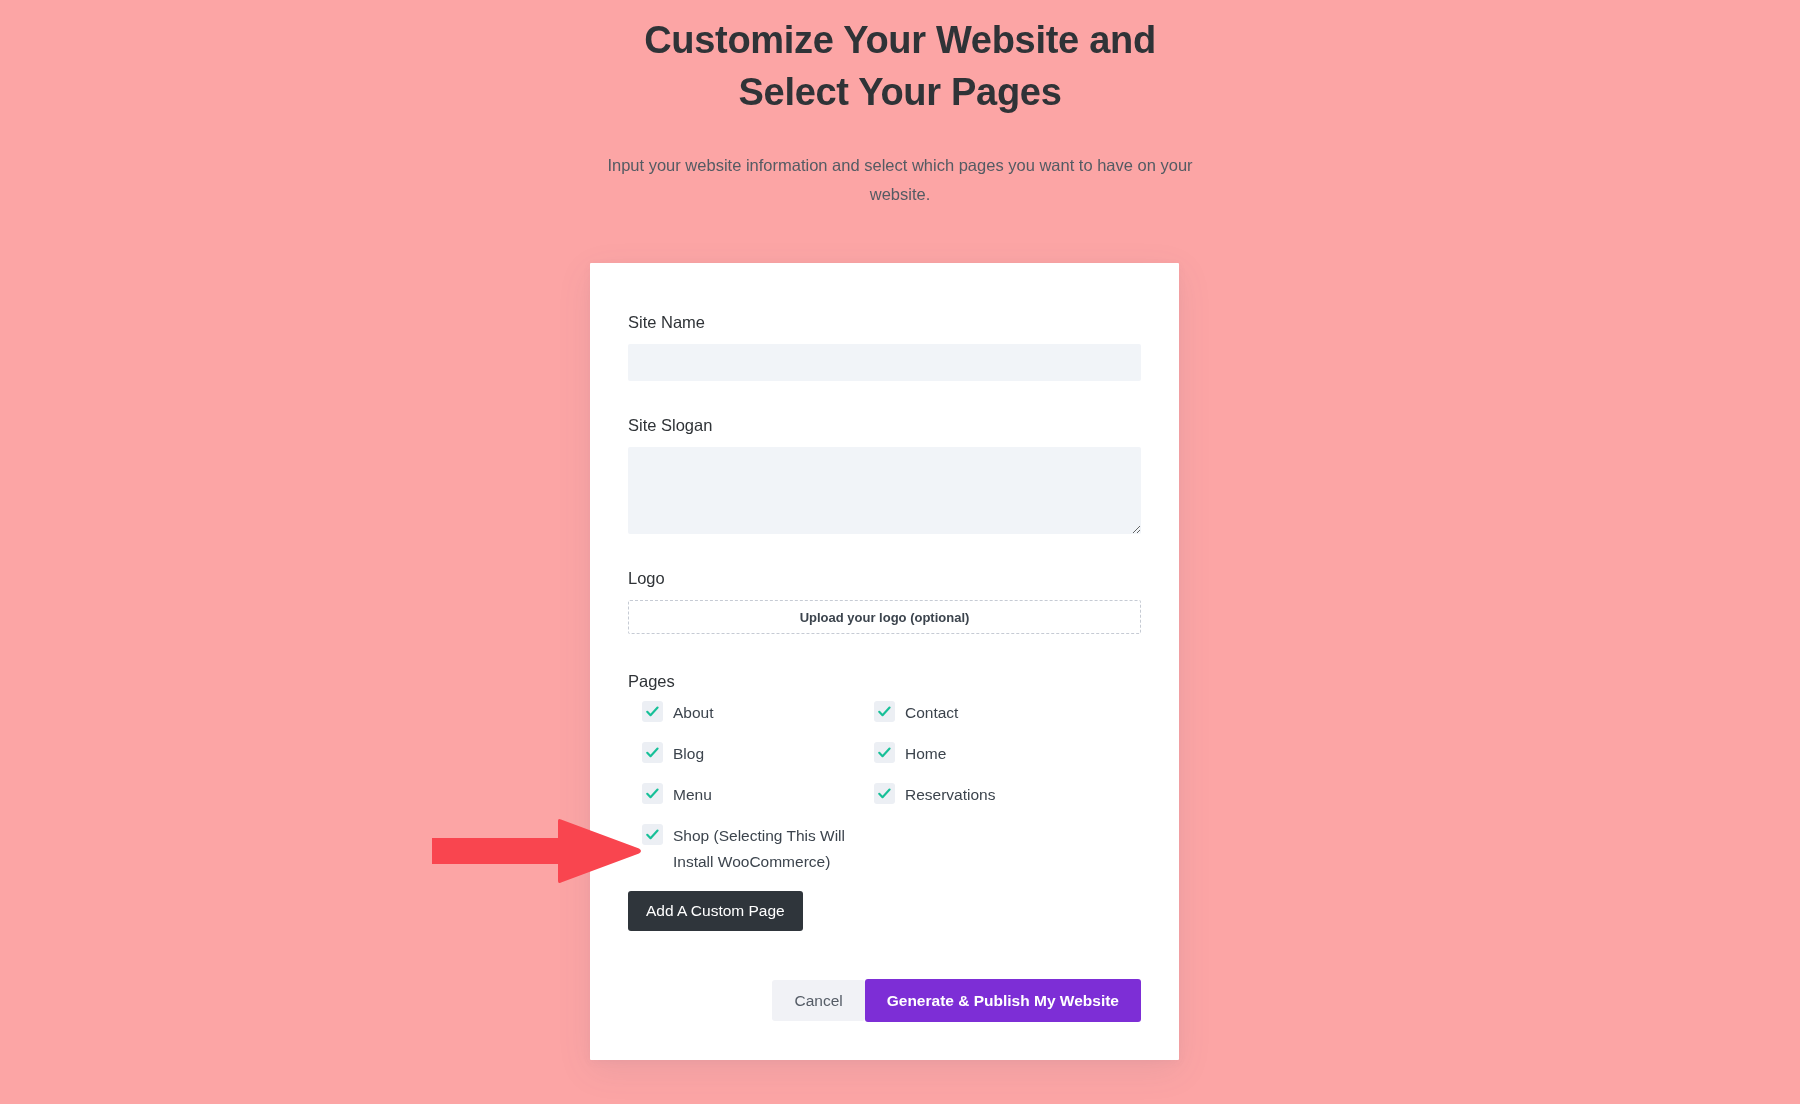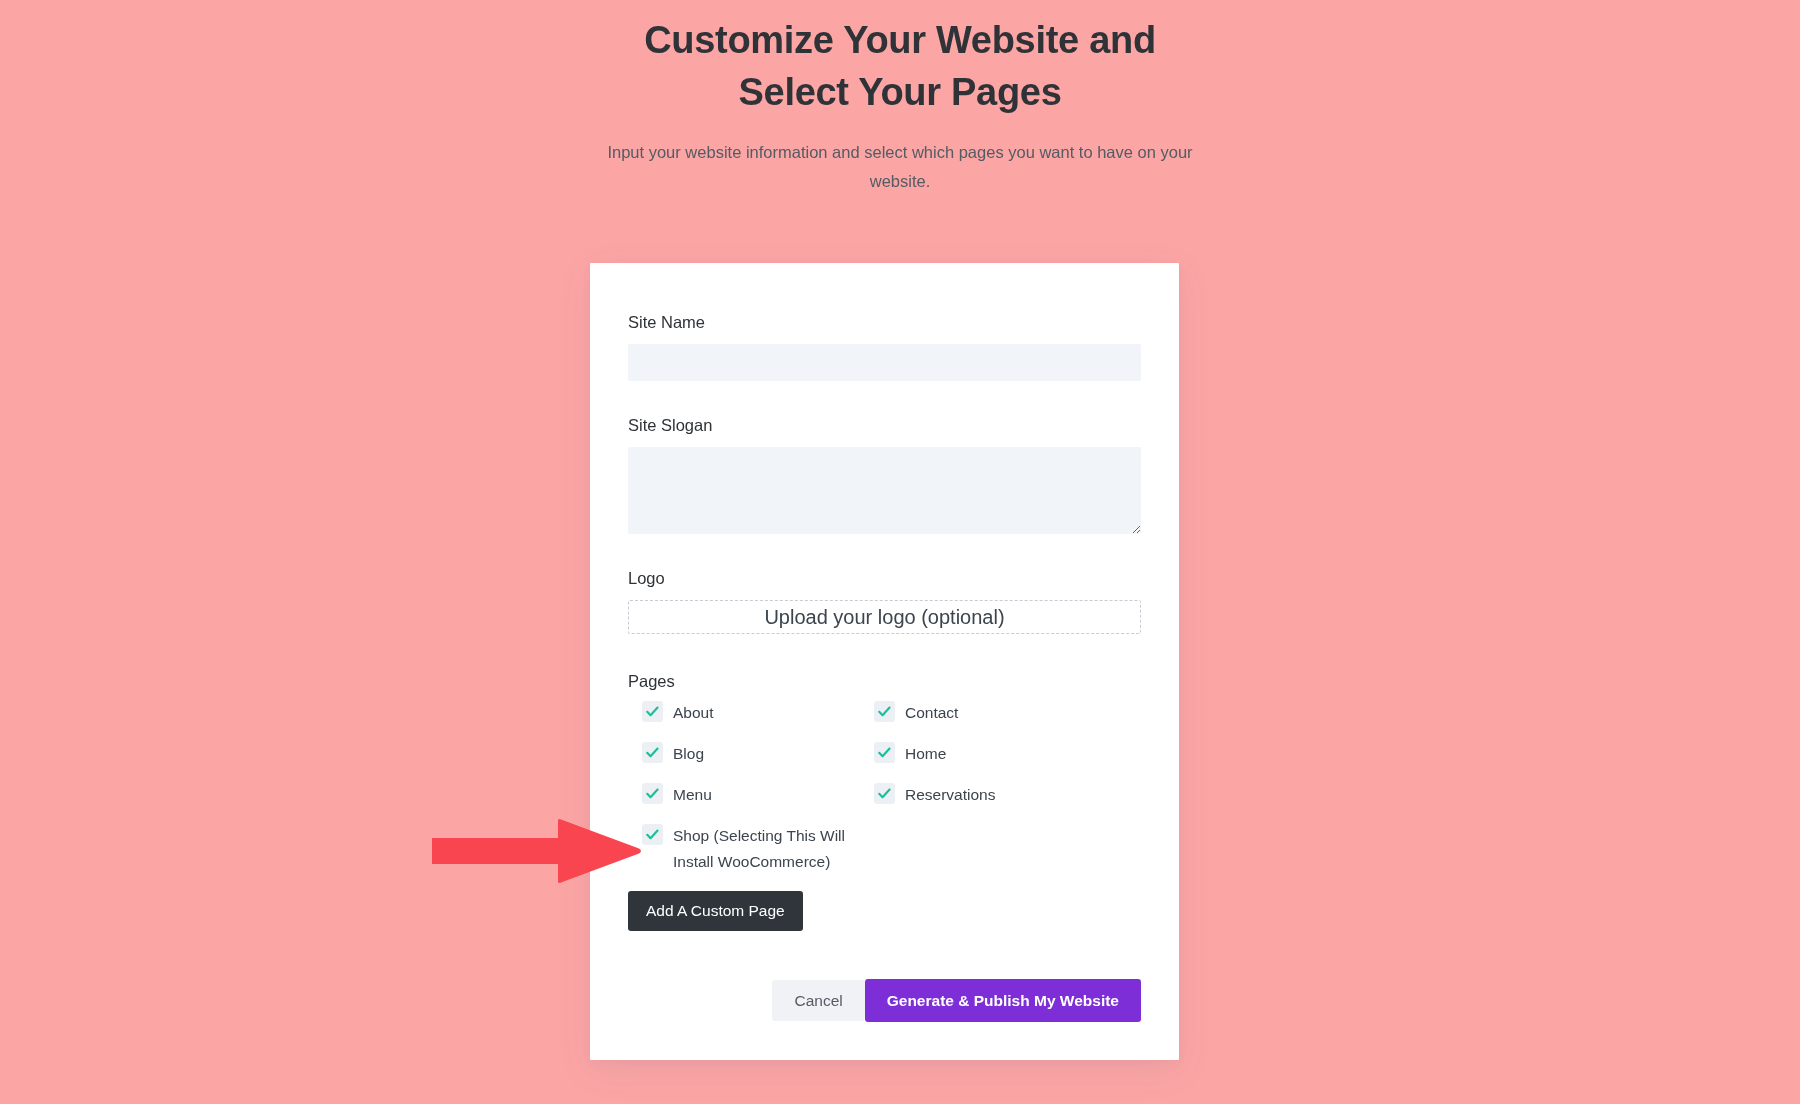--- a/index.html
+++ b/index.html
@@ -31,21 +31,21 @@
 
   .page-title {
     font-size: 38px;
     line-height: 52px;
     font-weight: bold;
     color: #2f3337;
     letter-spacing: -0.3px;
   }
 
   .page-subtitle {
-    margin-top: 20px;
+    margin-top: 33px;
     font-size: 16.5px;
     line-height: 29px;
     color: #545b63;
     font-weight: 400;
   }
 
   
   .card {
     position: absolute;
     top: 263px;
@@ -115,22 +115,23 @@
     border: 1px dashed #c6cbd4;
     border-radius: 2px;
     display: flex;
     align-items: center;
     justify-content: center;
     background: #ffffff;
     cursor: pointer;
   }
 
   .upload-text {
-    font-size: 20px;
+    font-size: 13px;
     color: #3c444d;
+    font-weight: bold;
   }
 
   
   .pages-label {
     font-size: 16.5px;
     line-height: 22px;
     color: #2f3337;
     margin-bottom: 8px;
   }
 

